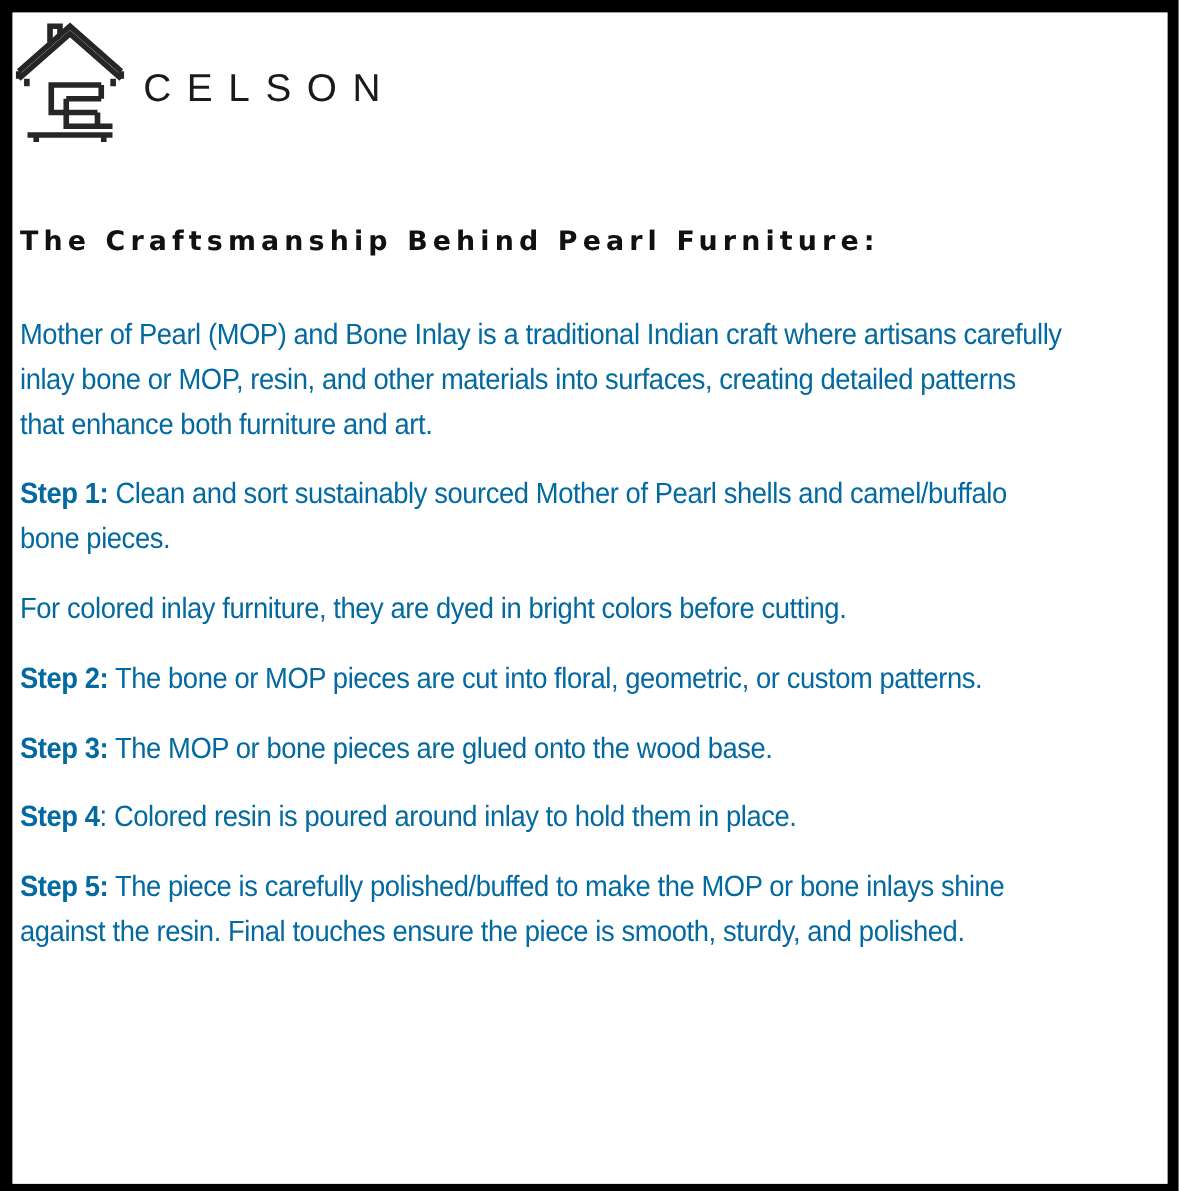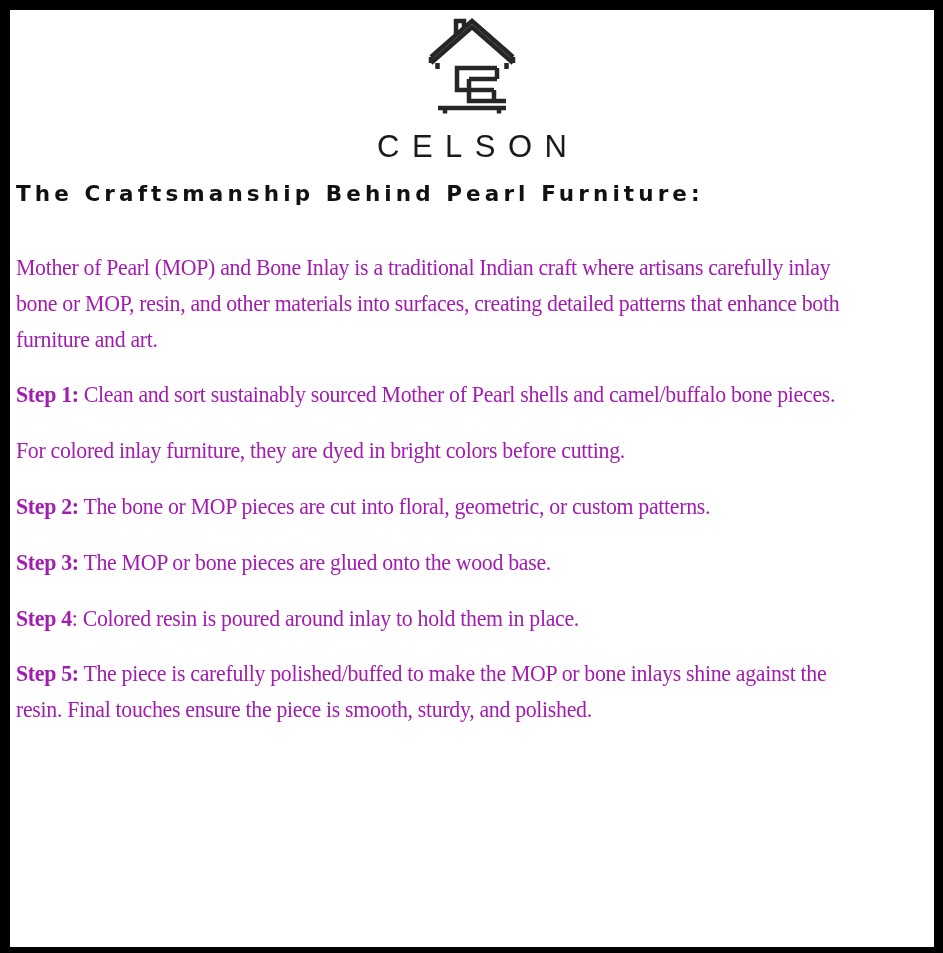--- a/index.html
+++ b/index.html
@@ -34,21 +34,21 @@
     background: #ffffff;
   }
 
   
   .logo-block {
     position: absolute;
     top: 0px;
     left: 0;
     right: 0;
     display: flex;
-    flex-direction: column;
+    flex-direction: row;
     align-items: center;
   }
   .logo-mark {
     display: block;
     width: 92px;
     height: 100px;
     margin-top: 5px;
   }
   .wordmark {
     margin-top: 16px;
@@ -73,24 +73,24 @@
     color: #111111;
     white-space: nowrap;
   }
 
   
   .body-copy {
     position: absolute;
     top: 240px;
     left: 6px;
     width: 893px;
-    font-family: Liberation Serif, serif;
+    font-family: Liberation Sans, sans-serif;
     font-size: 23.4px;
     line-height: 35.8px;
-    color: #a21caf;
+    color: #0369a1;
     letter-spacing: -0.35px;
   }
   .para {
     margin: 0;
     transform: scaleX(0.935);
     transform-origin: left top;
   }
   .para + .para {
     margin-top: 20px;
   }

